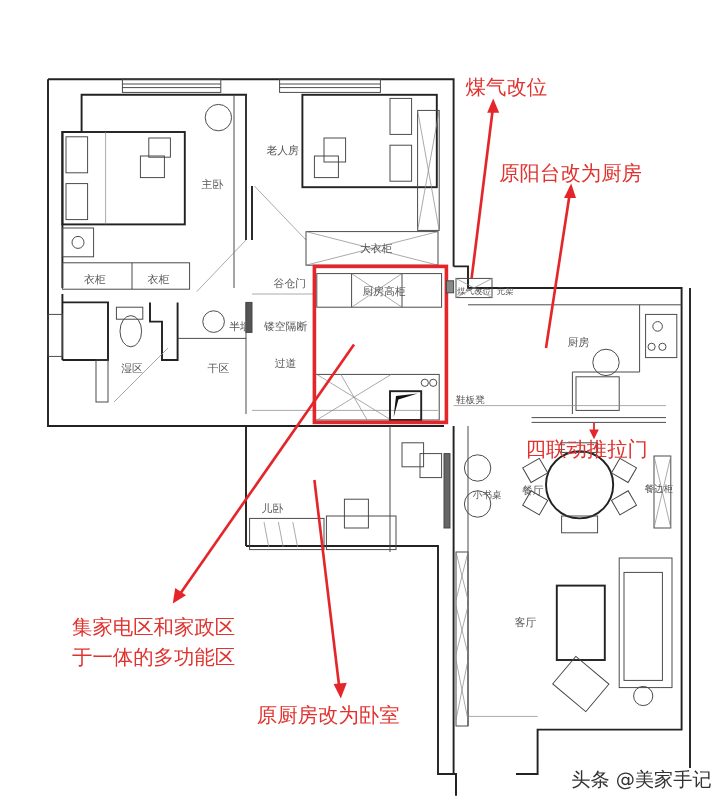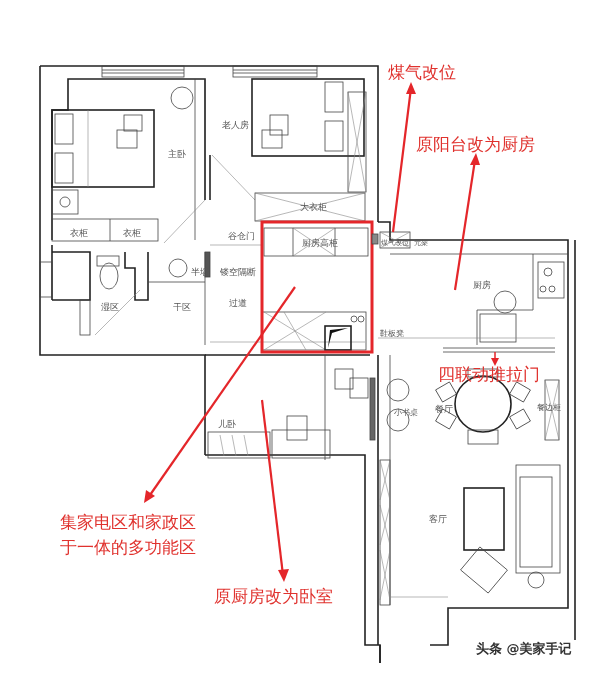--- a/index.html
+++ b/index.html
@@ -5,22 +5,22 @@
   html, body { margin:0; padding:0; background:#ffffff; }
   body { width:600px; height:677px; position:relative; overflow:hidden;
          font-family:"DejaVu Sans", sans-serif; }
   svg { position:absolute; left:0; top:0; }
   .wall { fill:none; stroke:#222; stroke-width:1.6; }
   .thin { fill:none; stroke:#444; stroke-width:0.8; }
   .faint { fill:none; stroke:#888; stroke-width:0.6; }
   .room-label { font-size:9px; fill:#555; font-family:"DejaVu Sans", sans-serif; }
   .anno { font-size:17px; fill:#e0322e; font-family:"DejaVu Sans", sans-serif; }
   .red { stroke:#e4262a; }
-  .watermark { position:absolute; left:476px; top:640px; font-size:13px; color:#333;
-               font-family:"DejaVu Sans", sans-serif;font-weight:bold; }
+  .watermark { position:absolute; left:476px; top:640px; font-size:16px; color:#333;
+               font-family:"DejaVu Sans", sans-serif; }
 </style>
 </head>
 <body>
 
 <svg width="600" height="677" viewBox="0 0 600 677">
 
   <g>
 
     <polyline class="wall" points="40,66 378,66 378,222"></polyline>
     <polyline class="wall" points="40,66 40,355 205,355 205,455"></polyline>

